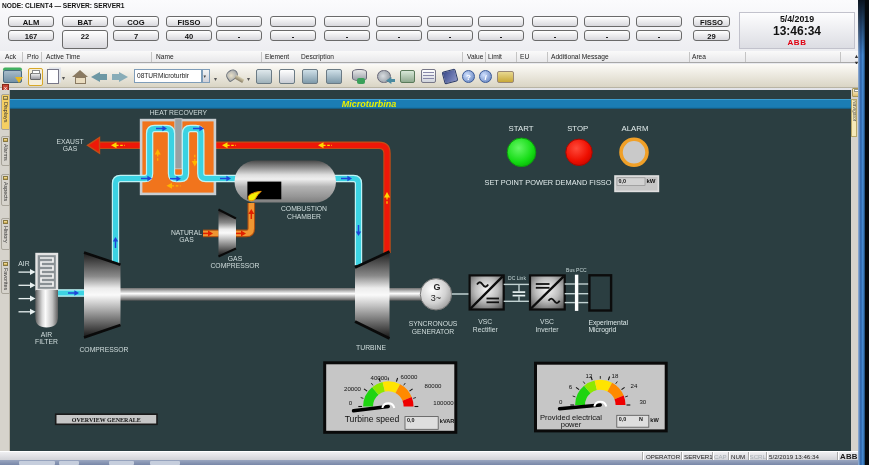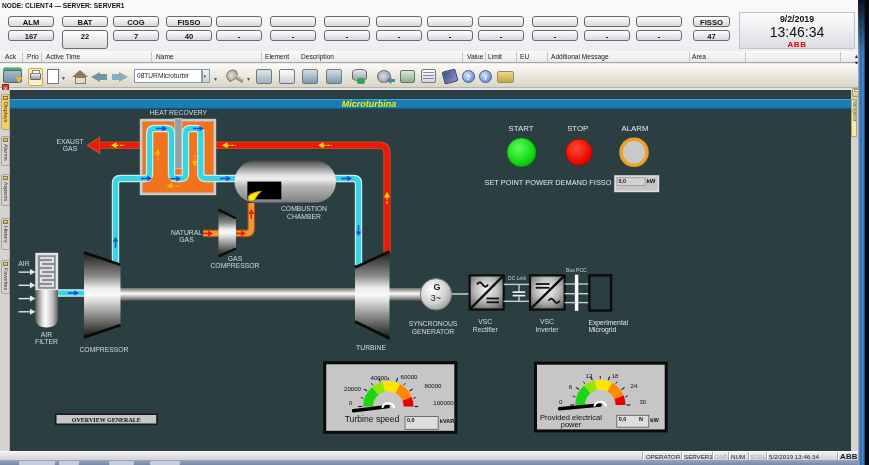--- a/index.html
+++ b/index.html
@@ -27,24 +27,24 @@
 <div style="position:absolute;height:11px;width:46px;background:linear-gradient(#ffffff,#d8d8dd);border:1px solid #6a6a6a;border-radius:3px;font-size:7.6px;font-weight:bold;text-align:center;line-height:11px;color:#111;left:216px;top:30px">-</div>
 <div style="position:absolute;height:11px;width:46px;background:linear-gradient(#ffffff,#d8d8dd);border:1px solid #6a6a6a;border-radius:3px;font-size:7.6px;font-weight:bold;text-align:center;line-height:11px;color:#111;left:270px;top:30px">-</div>
 <div style="position:absolute;height:11px;width:46px;background:linear-gradient(#ffffff,#d8d8dd);border:1px solid #6a6a6a;border-radius:3px;font-size:7.6px;font-weight:bold;text-align:center;line-height:11px;color:#111;left:324px;top:30px">-</div>
 <div style="position:absolute;height:11px;width:46px;background:linear-gradient(#ffffff,#d8d8dd);border:1px solid #6a6a6a;border-radius:3px;font-size:7.6px;font-weight:bold;text-align:center;line-height:11px;color:#111;left:376px;top:30px">-</div>
 <div style="position:absolute;height:11px;width:46px;background:linear-gradient(#ffffff,#d8d8dd);border:1px solid #6a6a6a;border-radius:3px;font-size:7.6px;font-weight:bold;text-align:center;line-height:11px;color:#111;left:427px;top:30px">-</div>
 <div style="position:absolute;height:11px;width:46px;background:linear-gradient(#ffffff,#d8d8dd);border:1px solid #6a6a6a;border-radius:3px;font-size:7.6px;font-weight:bold;text-align:center;line-height:11px;color:#111;left:478px;top:30px">-</div>
 <div style="position:absolute;height:11px;width:46px;background:linear-gradient(#ffffff,#d8d8dd);border:1px solid #6a6a6a;border-radius:3px;font-size:7.6px;font-weight:bold;text-align:center;line-height:11px;color:#111;left:532px;top:30px">-</div>
 <div style="position:absolute;height:11px;width:46px;background:linear-gradient(#ffffff,#d8d8dd);border:1px solid #6a6a6a;border-radius:3px;font-size:7.6px;font-weight:bold;text-align:center;line-height:11px;color:#111;left:584px;top:30px">-</div>
 <div style="position:absolute;height:11px;width:46px;background:linear-gradient(#ffffff,#d8d8dd);border:1px solid #6a6a6a;border-radius:3px;font-size:7.6px;font-weight:bold;text-align:center;line-height:11px;color:#111;left:636px;top:30px">-</div>
 <div style="position:absolute;height:11px;width:46px;background:linear-gradient(#ffffff,#d8d8dd);border:1px solid #6a6a6a;border-radius:3px;font-size:7.6px;font-weight:bold;text-align:center;line-height:11px;color:#111;width:37px;left:693px;top:16px">FISSO</div>
-<div style="position:absolute;height:11px;width:46px;background:linear-gradient(#ffffff,#d8d8dd);border:1px solid #6a6a6a;border-radius:3px;font-size:7.6px;font-weight:bold;text-align:center;line-height:11px;color:#111;width:37px;left:693px;top:30px">47</div>
+<div style="position:absolute;height:11px;width:46px;background:linear-gradient(#ffffff,#d8d8dd);border:1px solid #6a6a6a;border-radius:3px;font-size:7.6px;font-weight:bold;text-align:center;line-height:11px;color:#111;width:37px;left:693px;top:30px">29</div>
 <div style="position:absolute;left:739px;top:12px;width:116px;height:37px;background:linear-gradient(#fdfdfe,#dcdde3);border:1px solid #c2c2cc;text-align:center">
-    <div style="font-size:8.8px;font-weight:bold;color:#111;margin-top:1px">9/2/2019</div>
-    <div style="font-size:14px;font-weight:normal;color:#111">13:46:34</div>
+    <div style="font-size:8.8px;font-weight:bold;color:#111;margin-top:1px">5/4/2019</div>
+    <div style="font-size:12px;font-weight:bold;color:#111">13:46:34</div>
     <div style="font-size:8px;font-weight:bold;color:#e00010;letter-spacing:0.5px">ABB</div>
   </div>
 <div style="position:absolute;left:0;top:51px;width:858px;height:12px;background:linear-gradient(#fafafa,#e8e8ea);border-bottom:1px solid #a8a8a8"></div>
 <div style="position:absolute;left:5px;top:53px;font-size:6.6px;color:#222">Ack</div>
 <div style="position:absolute;left:27px;top:53px;font-size:6.6px;color:#222">Prio</div>
 <div style="position:absolute;left:46px;top:53px;font-size:6.6px;color:#222">Active Time</div>
 <div style="position:absolute;left:156px;top:53px;font-size:6.6px;color:#222">Name</div>
 <div style="position:absolute;left:265px;top:53px;font-size:6.6px;color:#222">Element</div>
 <div style="position:absolute;left:301px;top:53px;font-size:6.6px;color:#222">Description</div>
 <div style="position:absolute;left:467px;top:53px;font-size:6.6px;color:#222">Value</div>

